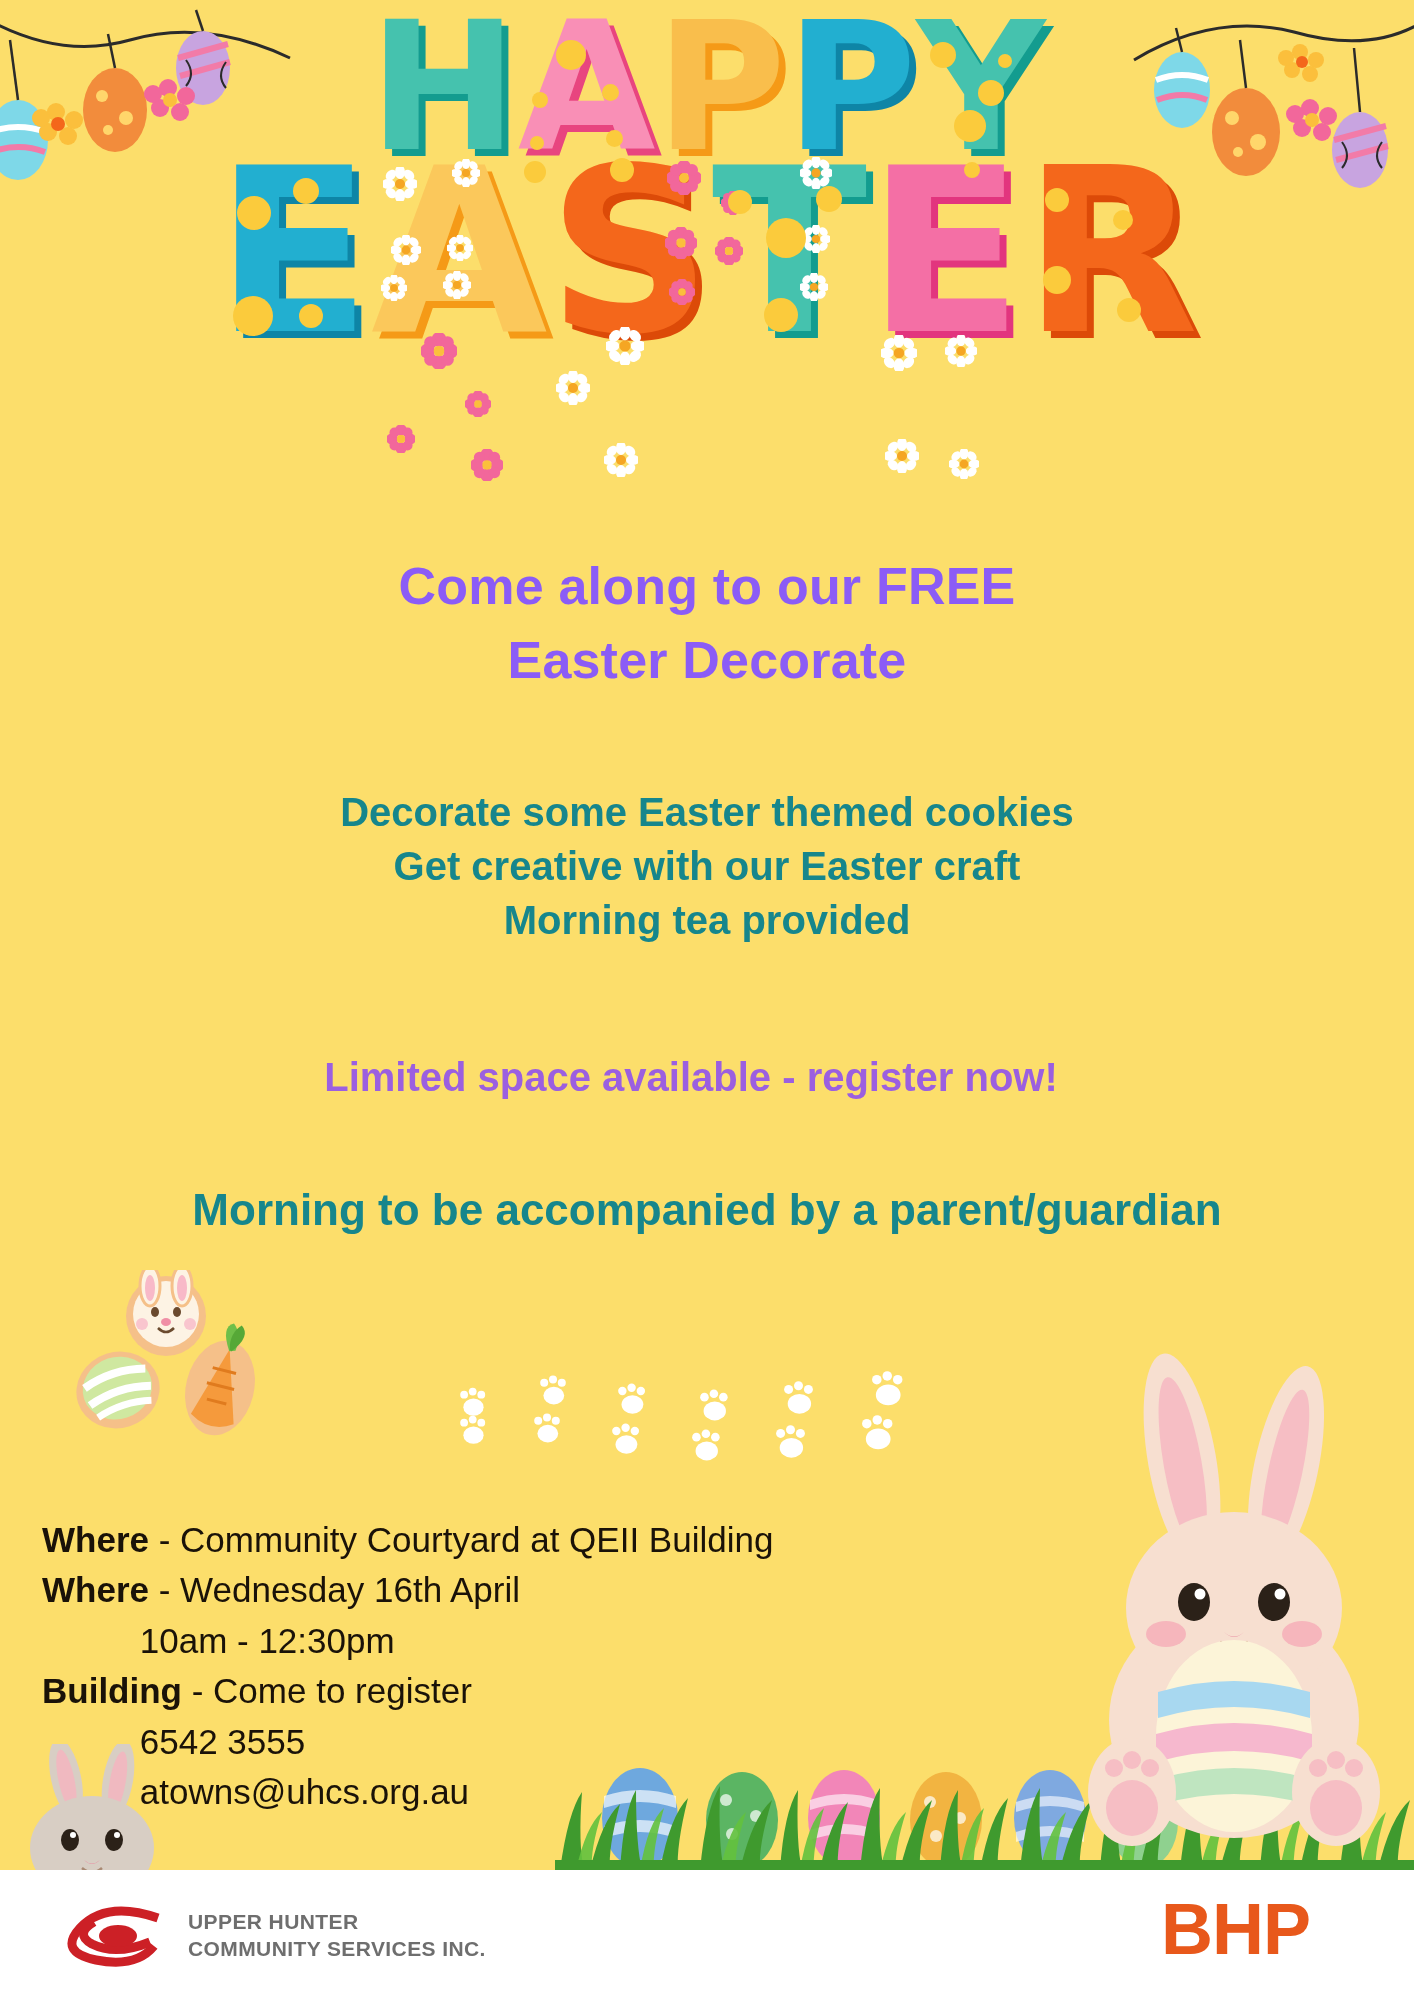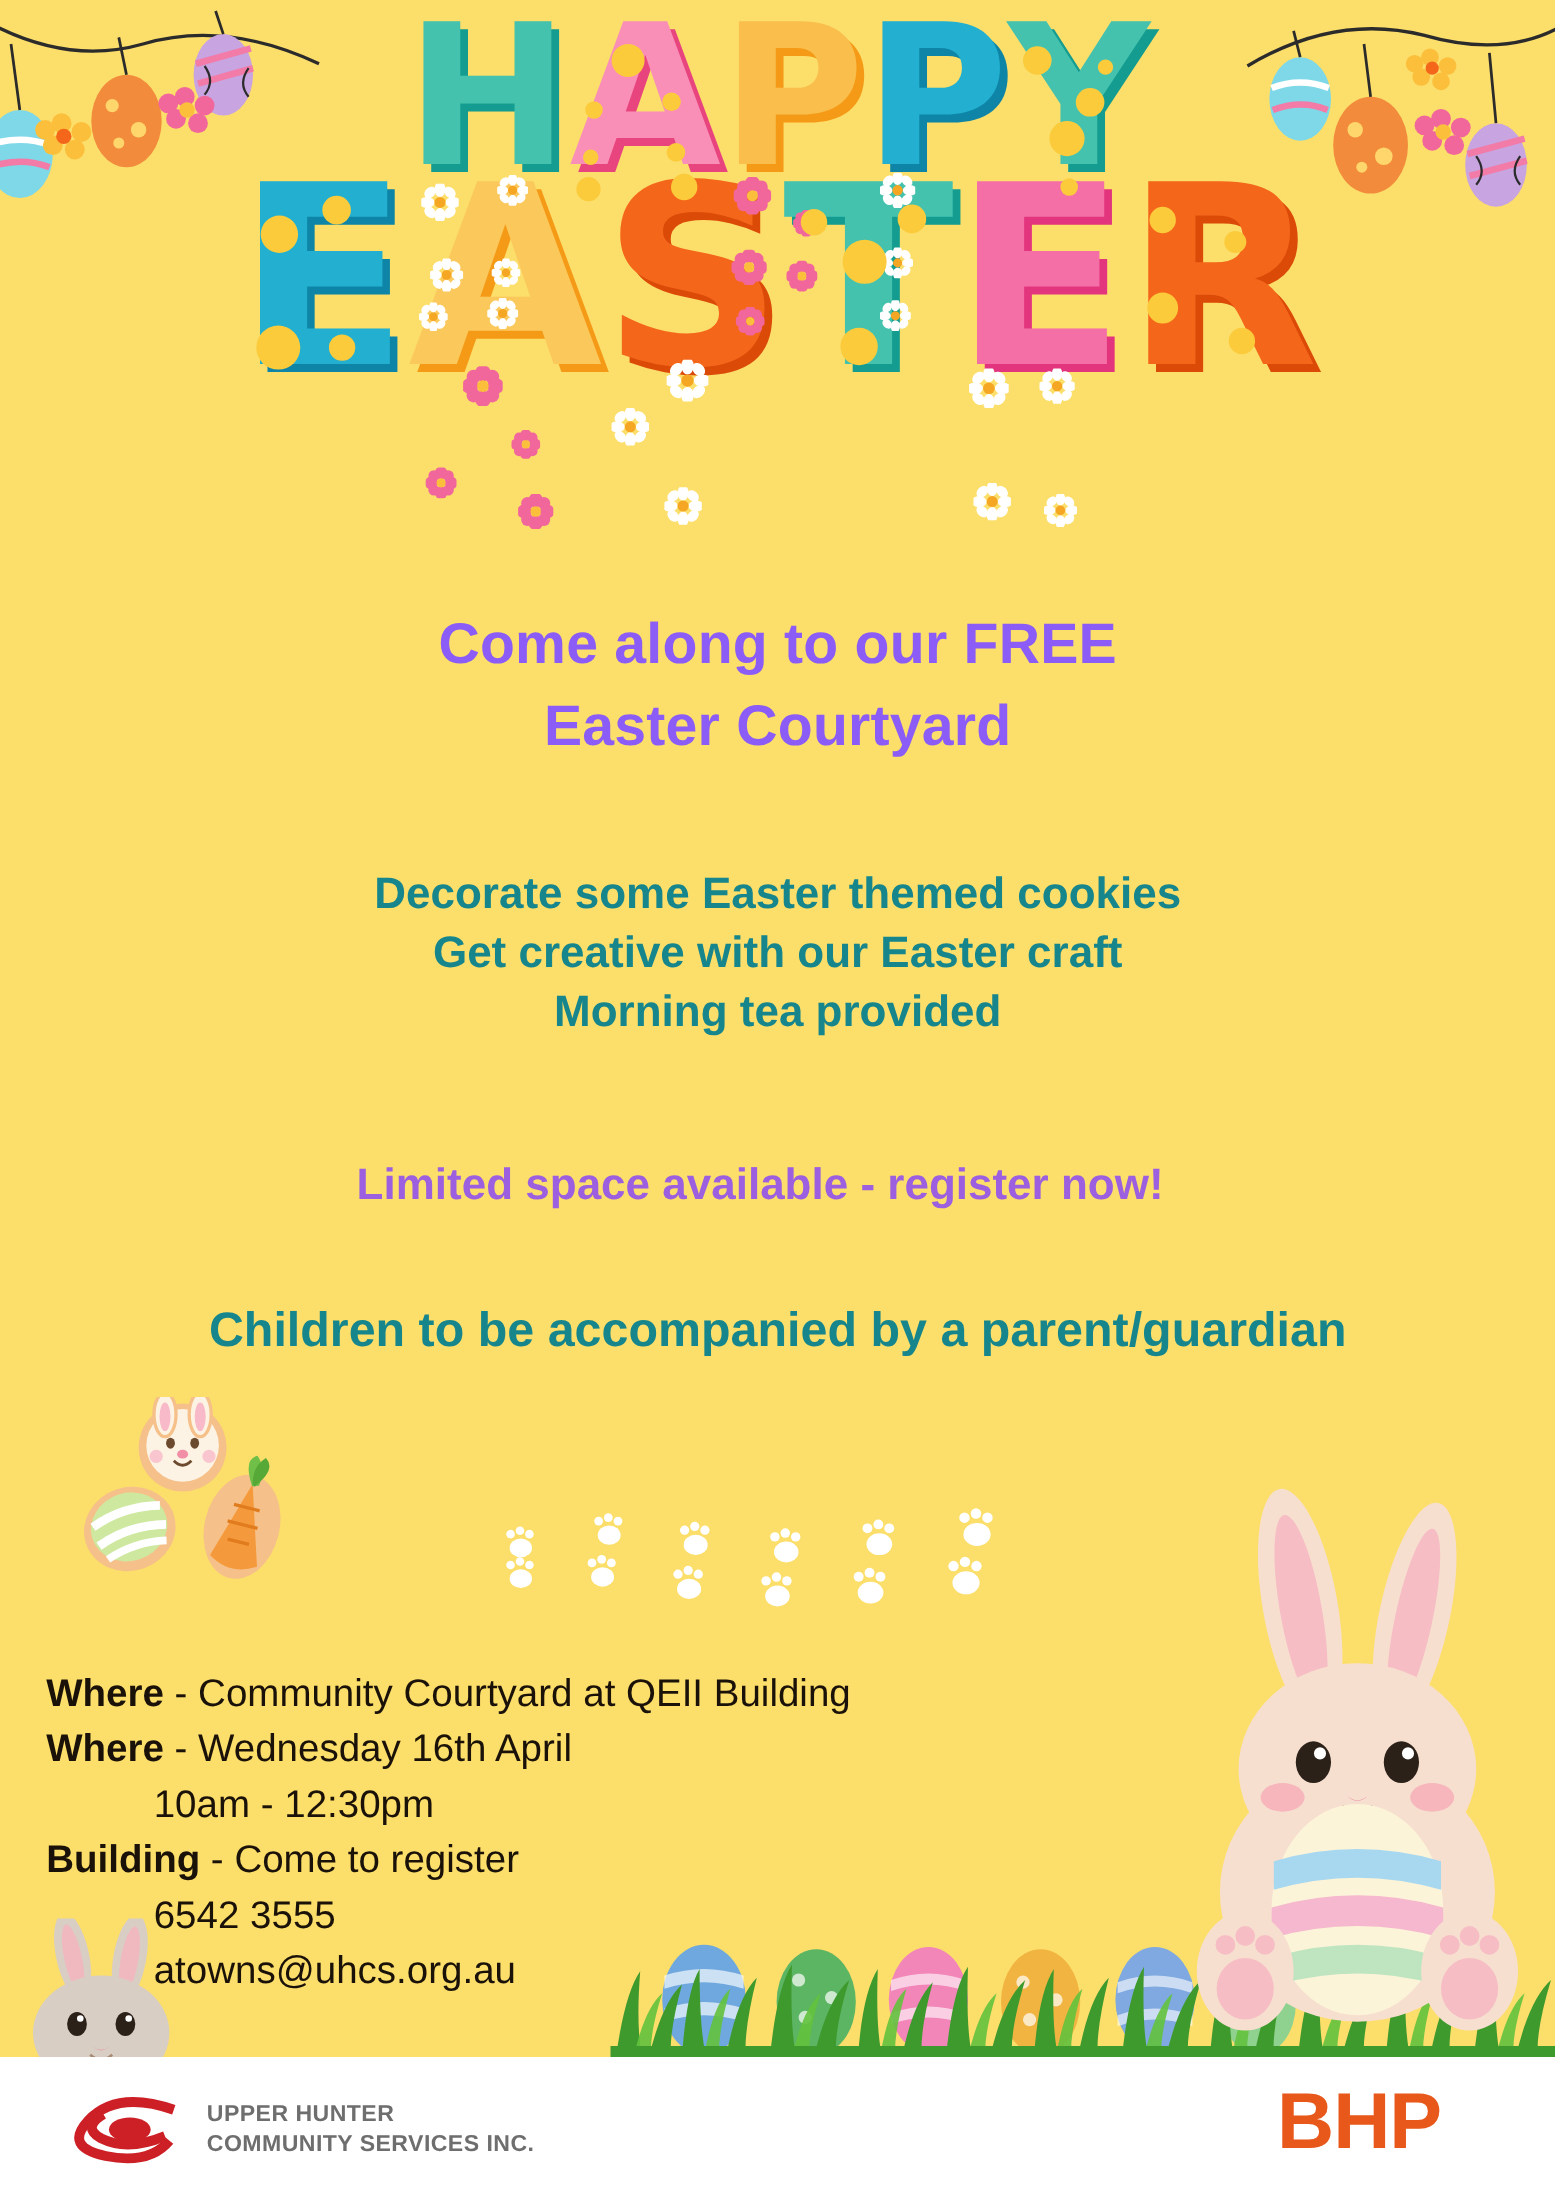--- a/index.html
+++ b/index.html
@@ -632,32 +632,32 @@
         <span class="dot" style="left:22px;top:40px;width:24px;height:24px;background:#FBCB3C"></span>
         <span class="dot" style="left:90px;top:62px;width:20px;height:20px;background:#FBCB3C"></span>
         <span class="dot" style="left:20px;top:118px;width:28px;height:28px;background:#FBCB3C"></span>
         <span class="dot" style="left:94px;top:150px;width:24px;height:24px;background:#FBCB3C"></span>
       </span>
     </div>
   </div>
 
   <div class="lead" style="top:550px">
     <div>Come along to our FREE</div>
-    <div>Easter Courtyard</div>
+    <div>Easter Decorate</div>
   </div>
 
   <div class="teal-block" style="top:785px">
     <div>Decorate some Easter themed cookies</div>
     <div>Get creative with our Easter craft</div>
     <div>Morning tea provided</div>
   </div>
 
   <div class="purple-line" style="top:1055px">Limited space available - register now!</div>
 
-  <div class="teal-line" style="top:1185px">Children to be accompanied by a parent/guardian</div>
+  <div class="teal-line" style="top:1185px">Morning to be accompanied by a parent/guardian</div>
 
   <svg class="cookies" viewBox="0 0 230 180">
 
     <g>
       <ellipse cx="96" cy="46" rx="40" ry="40" fill="#F5C089"></ellipse>
       <ellipse cx="96" cy="44" rx="33" ry="33" fill="#FDF3E4"></ellipse>
       <ellipse cx="80" cy="16" rx="10" ry="20" fill="#FDF3E4" stroke="#F5C089" stroke-width="3"></ellipse>
       <ellipse cx="112" cy="16" rx="10" ry="20" fill="#FDF3E4" stroke="#F5C089" stroke-width="3"></ellipse>
       <ellipse cx="80" cy="18" rx="5" ry="13" fill="#F8B9C8"></ellipse>
       <ellipse cx="112" cy="18" rx="5" ry="13" fill="#F8B9C8"></ellipse>

